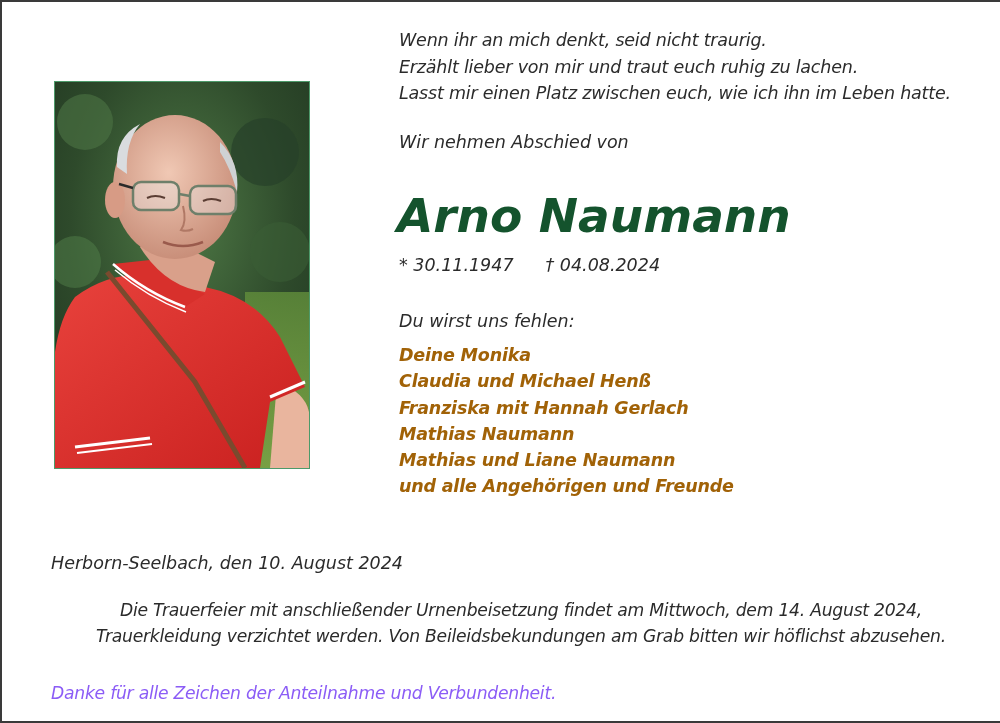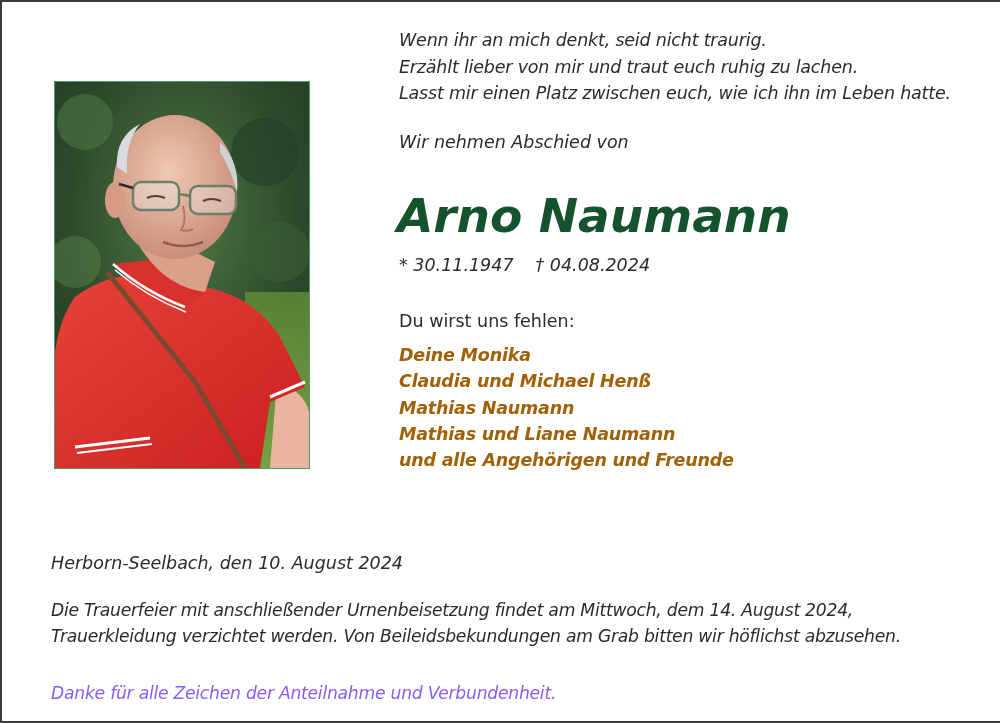--- a/index.html
+++ b/index.html
@@ -77,25 +77,26 @@
     }
     .dates {
       position: absolute;
       top: 253px;
       left: 0;
       font-style: italic;
       font-size: 17.5px;
       white-space: nowrap;
       color: #2b2b2b;
     }
-    .dates .death { margin-left: 22px; font-style: italic; }
+    .dates .death { margin-left: 32px; font-style: italic; }
     .miss {
       position: absolute;
       top: 309px;
       left: 0;
+      font-style: italic;
       font-size: 17.5px;
       white-space: nowrap;
       color: #2b2b2b;
     }
     .mourners {
       position: absolute;
       top: 340px;
       left: 0;
       margin: 0;
       padding: 0;
@@ -123,21 +124,21 @@
       position: absolute;
       left: 49px;
       top: 595px;
       width: 940px;
       font-style: italic;
       font-size: 17.2px;
       line-height: 26.3px;
       letter-spacing: -0.25px;
       color: #2b2b2b;
     }
-    .service span { display: block; white-space: nowrap; }
+    .service span { display: block; white-space: nowrap; text-align: center; }
     .thanks {
       position: absolute;
       left: 49px;
       top: 681px;
       font-style: italic;
       font-size: 17.2px;
       letter-spacing: -0.25px;
       white-space: nowrap;
       color: #8b5cf6;
     }
@@ -225,20 +226,21 @@
 
     <div class="dates">
       <span class="birth">* 30.11.1947</span><span class="death">† 04.08.2024</span>
     </div>
 
     <div class="miss">Du wirst uns fehlen:</div>
 
     <ul class="mourners">
       <li>Deine Monika</li>
       <li>Claudia und Michael Henß</li>
+      <li>Franziska mit Hannah Gerlach</li>
       <li>Mathias Naumann</li>
       <li>Mathias und Liane Naumann</li>
       <li>und alle Angehörigen und Freunde</li>
     </ul>
   </div>
 
   <div class="place-date">Herborn-Seelbach, den 10. August 2024</div>
 
   <div class="service">
     <span>Die Trauerfeier mit anschließender Urnenbeisetzung findet am Mittwoch, dem 14. August 2024,</span>

